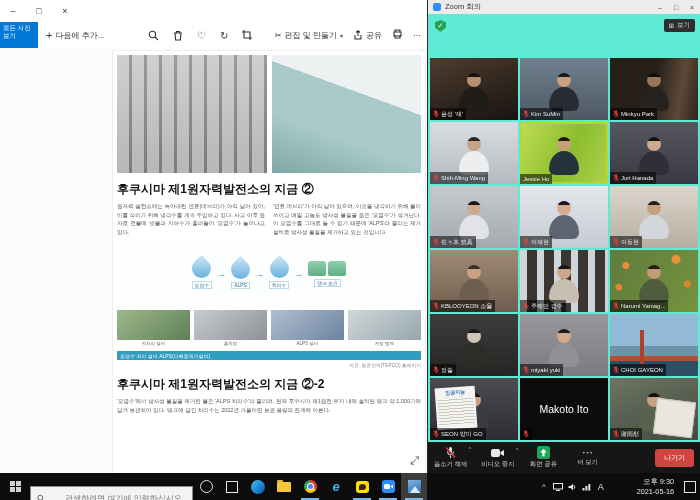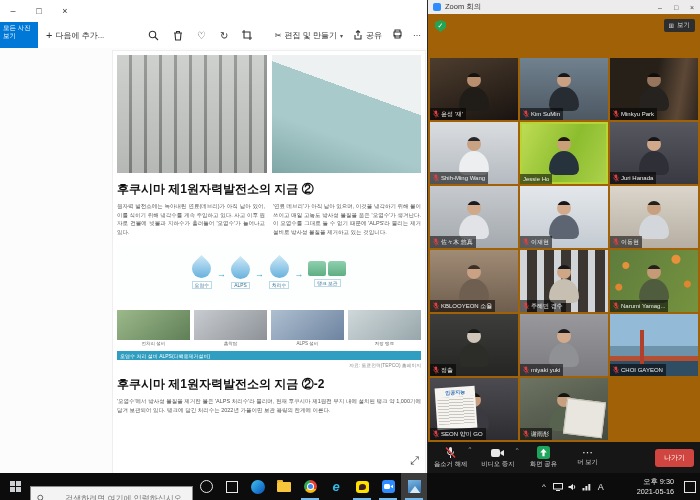--- a/index.html
+++ b/index.html
@@ -48,21 +48,21 @@
   .t1{background:linear-gradient(140deg,#9cb98a,#5f7f57);}
   .t2{background:linear-gradient(140deg,#c8ccd0,#8d9298);}
   .t3{background:linear-gradient(140deg,#aebfd0,#6d83a0);}
   .t4{background:linear-gradient(140deg,#cfd8da,#97a6ab);}
   .thumb .tcap{font-size:4.5px;color:#666;text-align:center;margin-top:1px;}
   .photo-bar{margin-top:5px;background:#2f9ec0;color:#fff;font-size:5px;padding:1.5px 3px;}
   .doc-source{font-size:4.8px;color:#888;text-align:right;margin-top:2px;}
   .doc-body2{font-size:5.5px;line-height:1.6;color:#555;text-align:justify;margin:0;}
 
   
-  .zoom-window{position:absolute;left:428px;top:0;width:272px;height:473px;background:#a16207;}
+  .zoom-window{position:absolute;left:428px;top:0;width:272px;height:473px;background:#5eead4;}
   .zw-titlebar{height:14px;background:#ececec;display:flex;align-items:center;font-size:7.5px;color:#333;}
   .zw-appicon{width:8px;height:8px;border-radius:2px;background:#2d8cff;margin:0 4px 0 5px;}
   .zw-title{flex:1;}
   .zw-controls{display:flex;gap:0;}
   .zw-btn{width:16px;text-align:center;font-size:7px;color:#444;}
   .zw-header{position:absolute;left:0;top:14px;right:0;height:44px;}
   .shield{position:absolute;left:7px;top:6px;width:11px;height:12px;background:#23a455;clip-path:polygon(50% 0,100% 18%,100% 62%,50% 100%,0 62%,0 18%);display:flex;align-items:center;justify-content:center;color:#fff;font-size:7px;}
   .view-chip{position:absolute;right:5px;top:5px;background:#2e2e2e;color:#d8d8d8;font-size:6.5px;padding:2px 5px;border-radius:2px;display:flex;gap:3px;align-items:center;}
   .grid{position:absolute;left:2px;right:2px;top:58px;display:grid;grid-template-columns:repeat(3,1fr);grid-auto-rows:62px;gap:2px;}
   .tile{position:relative;overflow:hidden;background:#222;}
@@ -438,20 +438,31 @@
           <div class="name-tag">
             <svg width="6" height="8" viewBox="0 0 6 8">
               <rect x="1.8" y="0.5" width="2.4" height="3.6" rx="1.2" fill="#e04040"></rect>
               <path d="M0.8 3.2a2.2 2.6 0 0 0 4.4 0" fill="none" stroke="#e04040" stroke-width="0.7"></path>
               <line x1="3" y1="6" x2="3" y2="7.6" stroke="#e04040" stroke-width="0.7"></line>
               <line x1="0.6" y1="0.6" x2="5.4" y2="7" stroke="#e04040" stroke-width="0.8"></line>
             </svg>
             <span>SEON 양미 GO</span>
           </div>
         </div>
+        <div class="tile v17">
+          <div class="center-name">Makoto Ito</div>
+          <div class="name-tag">
+            <svg width="6" height="8" viewBox="0 0 6 8">
+              <rect x="1.8" y="0.5" width="2.4" height="3.6" rx="1.2" fill="#e04040"></rect>
+              <path d="M0.8 3.2a2.2 2.6 0 0 0 4.4 0" fill="none" stroke="#e04040" stroke-width="0.7"></path>
+              <line x1="3" y1="6" x2="3" y2="7.6" stroke="#e04040" stroke-width="0.7"></line>
+              <line x1="0.6" y1="0.6" x2="5.4" y2="7" stroke="#e04040" stroke-width="0.8"></line>
+            </svg>
+          </div>
+        </div>
         <div class="tile v18 has-face">
           <div class="prop-book"></div>
           <div class="name-tag">
             <svg width="6" height="8" viewBox="0 0 6 8">
               <rect x="1.8" y="0.5" width="2.4" height="3.6" rx="1.2" fill="#e04040"></rect>
               <path d="M0.8 3.2a2.2 2.6 0 0 0 4.4 0" fill="none" stroke="#e04040" stroke-width="0.7"></path>
               <line x1="3" y1="6" x2="3" y2="7.6" stroke="#e04040" stroke-width="0.7"></line>
               <line x1="0.6" y1="0.6" x2="5.4" y2="7" stroke="#e04040" stroke-width="0.8"></line>
             </svg>
             <span>谢雨彤</span>

